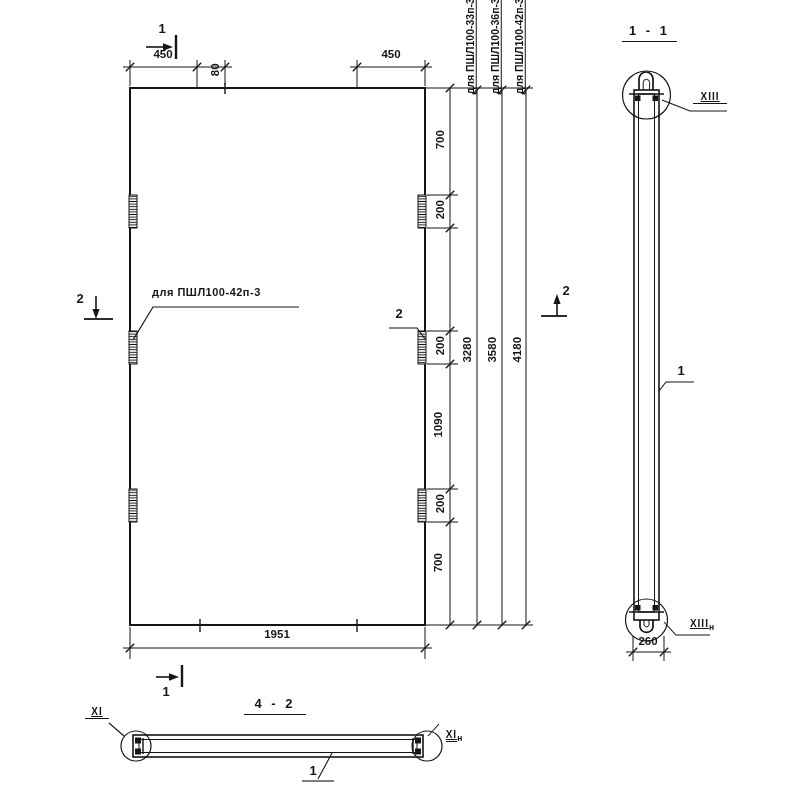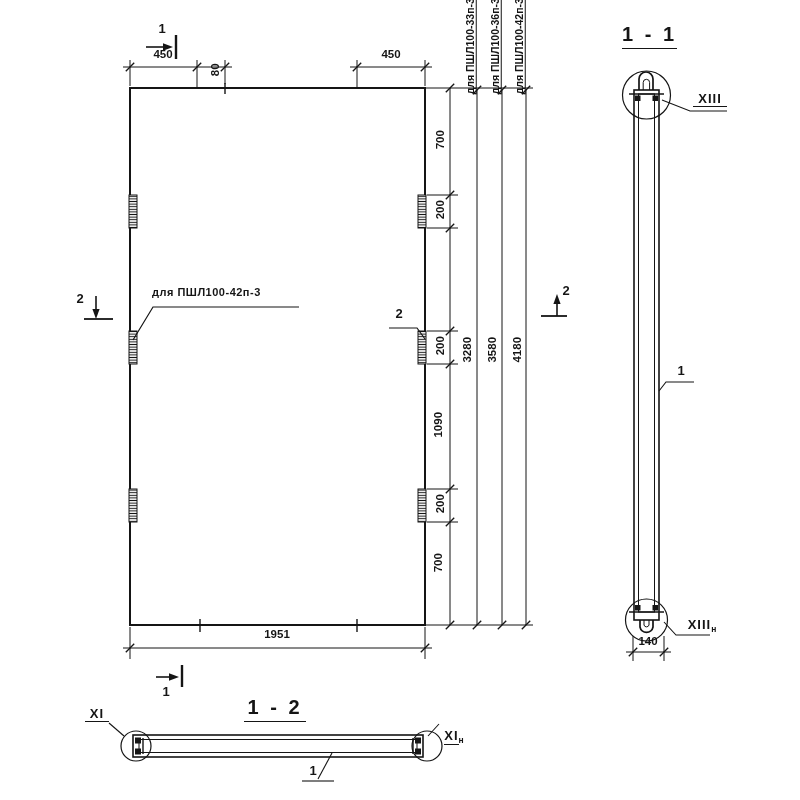--- a/index.html
+++ b/index.html
@@ -3,22 +3,22 @@
 <meta charset="utf-8">
 <style>
   html,body{margin:0;padding:0;background:#fff;}
   #stage{position:relative;width:800px;height:800px;background:#fff;overflow:hidden;
          font-family:"Liberation Sans",sans-serif;}
   #linework{position:absolute;left:0;top:0;}
   .lbl{position:absolute;font:700 11.5px "Liberation Sans",sans-serif;color:#151515;
        text-align:center;line-height:1;white-space:nowrap;}
   .rot{transform:rotate(-90deg);}
   .vlabel{font-size:10.5px;text-decoration:underline;text-underline-offset:2px;}
-  .title{font-size:20px;letter-spacing:3px;border-bottom:1.6px solid #151515;padding-bottom:4px;}
-  .detail{font-size:13px;letter-spacing:1px;border-bottom:1.4px solid #151515;padding-bottom:1px;}
+  .title{font-size:13px;letter-spacing:3px;border-bottom:1.6px solid #151515;padding-bottom:4px;}
+  .detail{font-size:10px;letter-spacing:1px;border-bottom:1.4px solid #151515;padding-bottom:1px;text-decoration:underline;}
   .mark{font-size:13px;}
   .callout{font-size:11px;letter-spacing:0.5px;}
   sub{font-size:8.5px;}
 </style>
 </head>
 <body>
 
 <div id="stage">
 
   <svg id="linework" width="800" height="800" viewBox="0 0 800 800">
@@ -206,23 +206,23 @@
   <div class="lbl rot vlabel" style="left:440px;top:41px;width:110px">для ПШЛ100-36п-3</div>
   <div class="lbl rot vlabel" style="left:464px;top:41px;width:110px">для ПШЛ100-42п-3</div>
 
   <div class="lbl" style="left:249px;top:629px;width:56px">1951</div>
 
   <div class="lbl title" style="left:622px;top:24px;width:55px">1 - 1</div>
   <div class="lbl detail" style="left:693px;top:92px;width:34px">XIII</div>
   <div class="lbl" style="left:682px;top:618px;width:40px">
     <span class="detail" style="border:none">XIII</span><sub>н</sub>
   </div>
-  <div class="lbl" style="left:630px;top:636px;width:36px">140</div>
+  <div class="lbl" style="left:630px;top:636px;width:36px">260</div>
   <div class="lbl mark" style="left:674px;top:364px;width:14px">1</div>
 
-  <div class="lbl title" style="left:244px;top:697px;width:62px">1 - 2</div>
+  <div class="lbl title" style="left:244px;top:697px;width:62px">4 - 2</div>
   <div class="lbl detail" style="left:85px;top:707px;width:24px">XI</div>
   <div class="lbl" style="left:437px;top:729px;width:34px">
     <span class="detail">XI</span><sub>н</sub>
   </div>
   <div class="lbl mark" style="left:306px;top:764px;width:14px">1</div>
 
 </div>
 
 </body></html>

